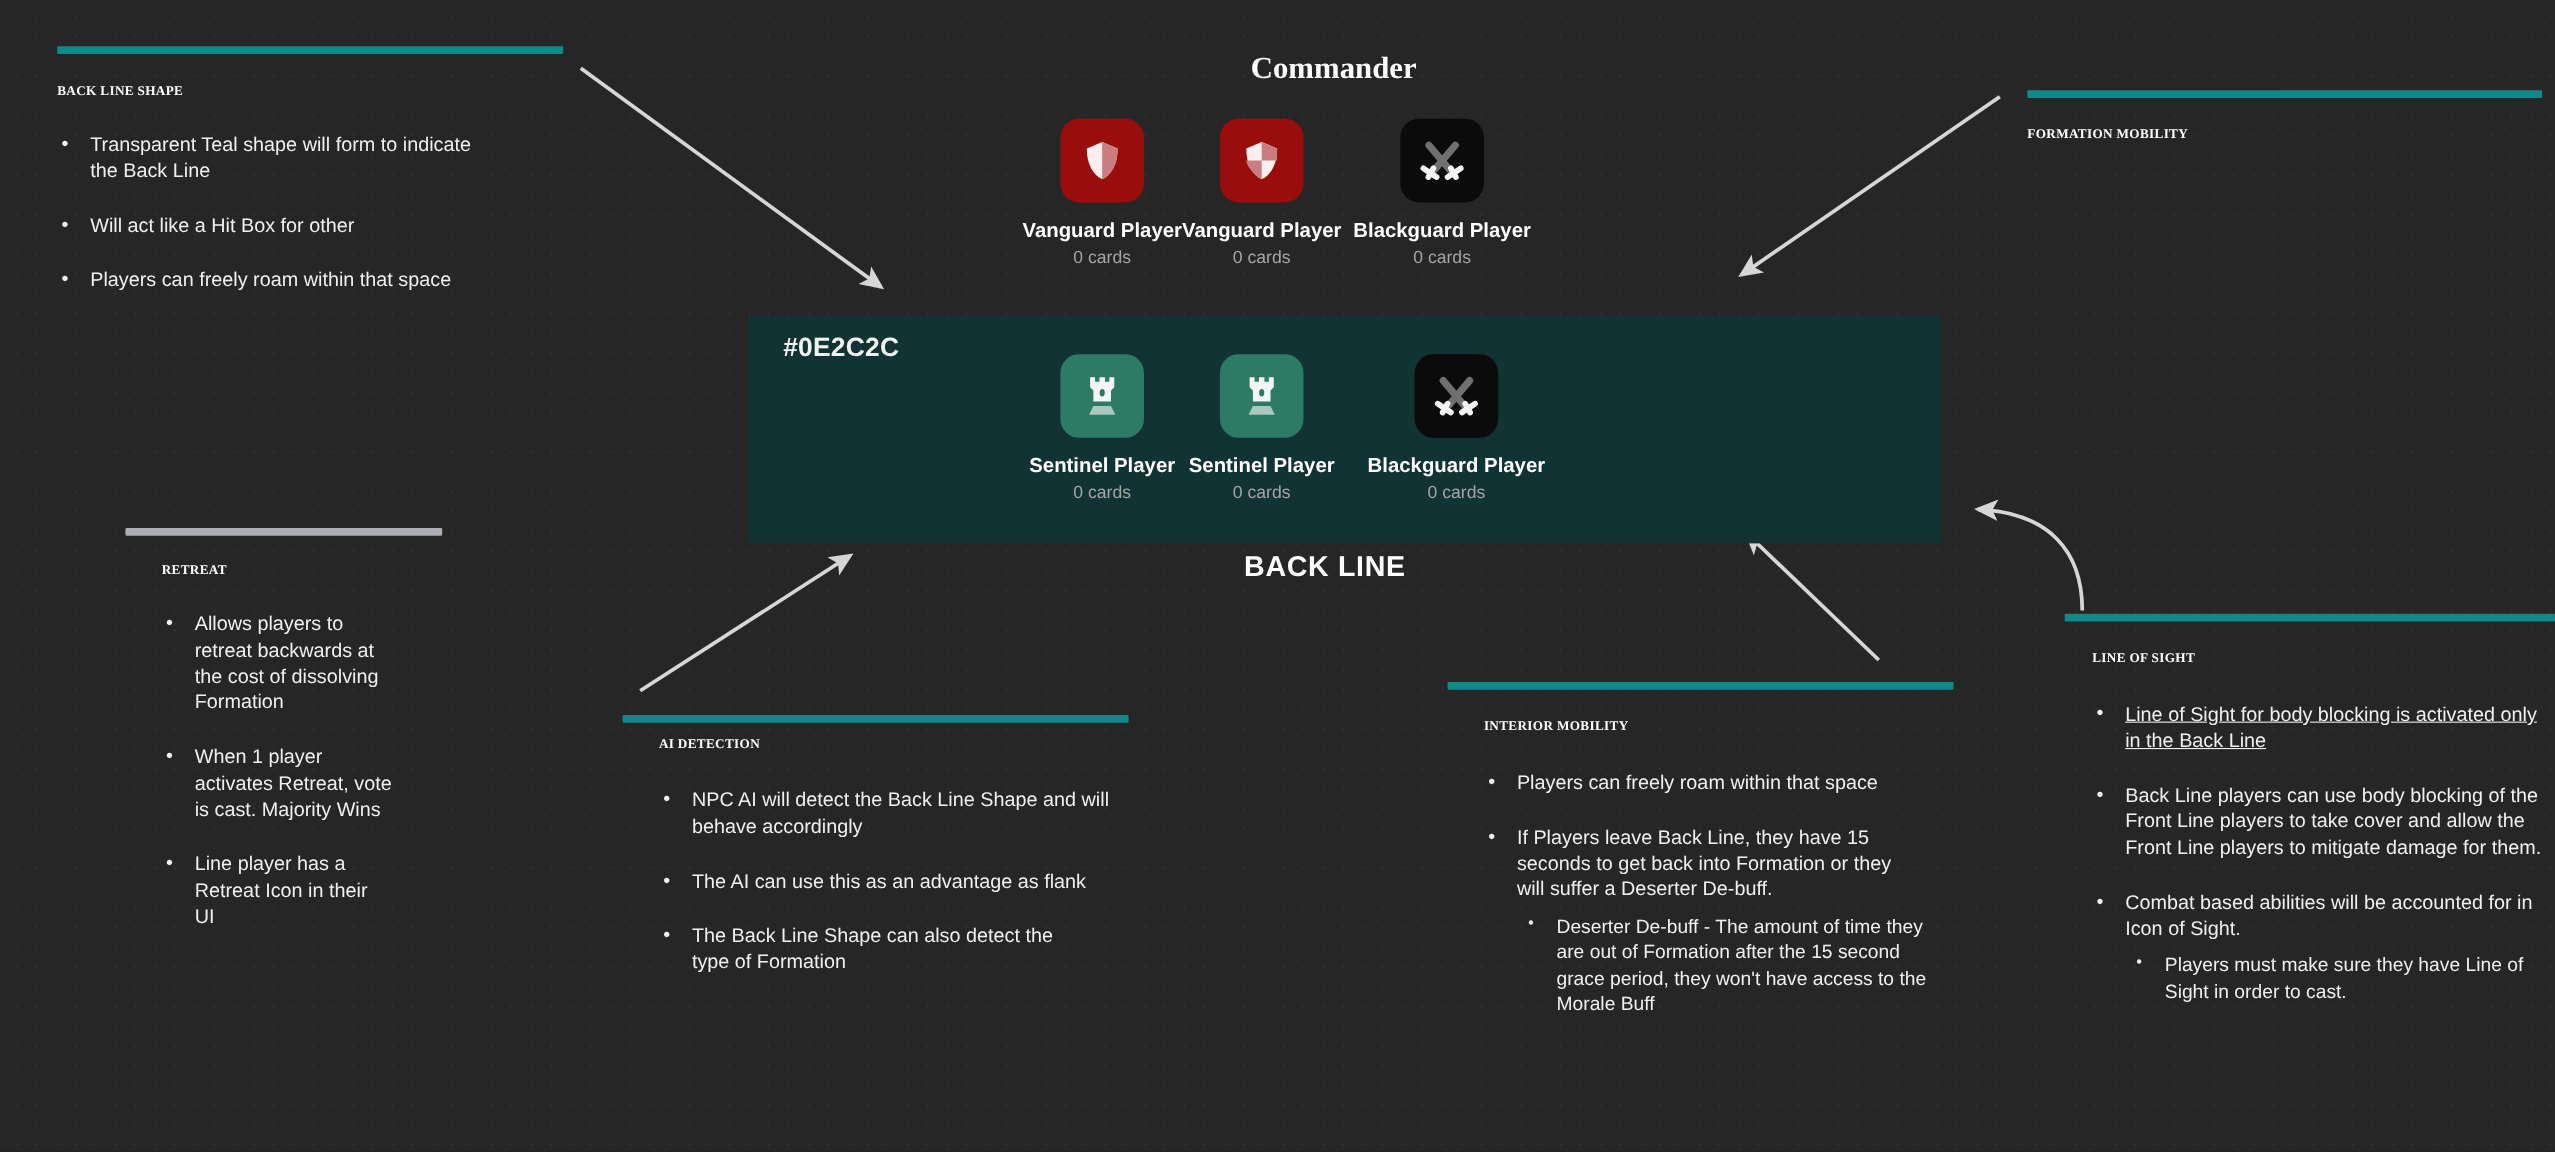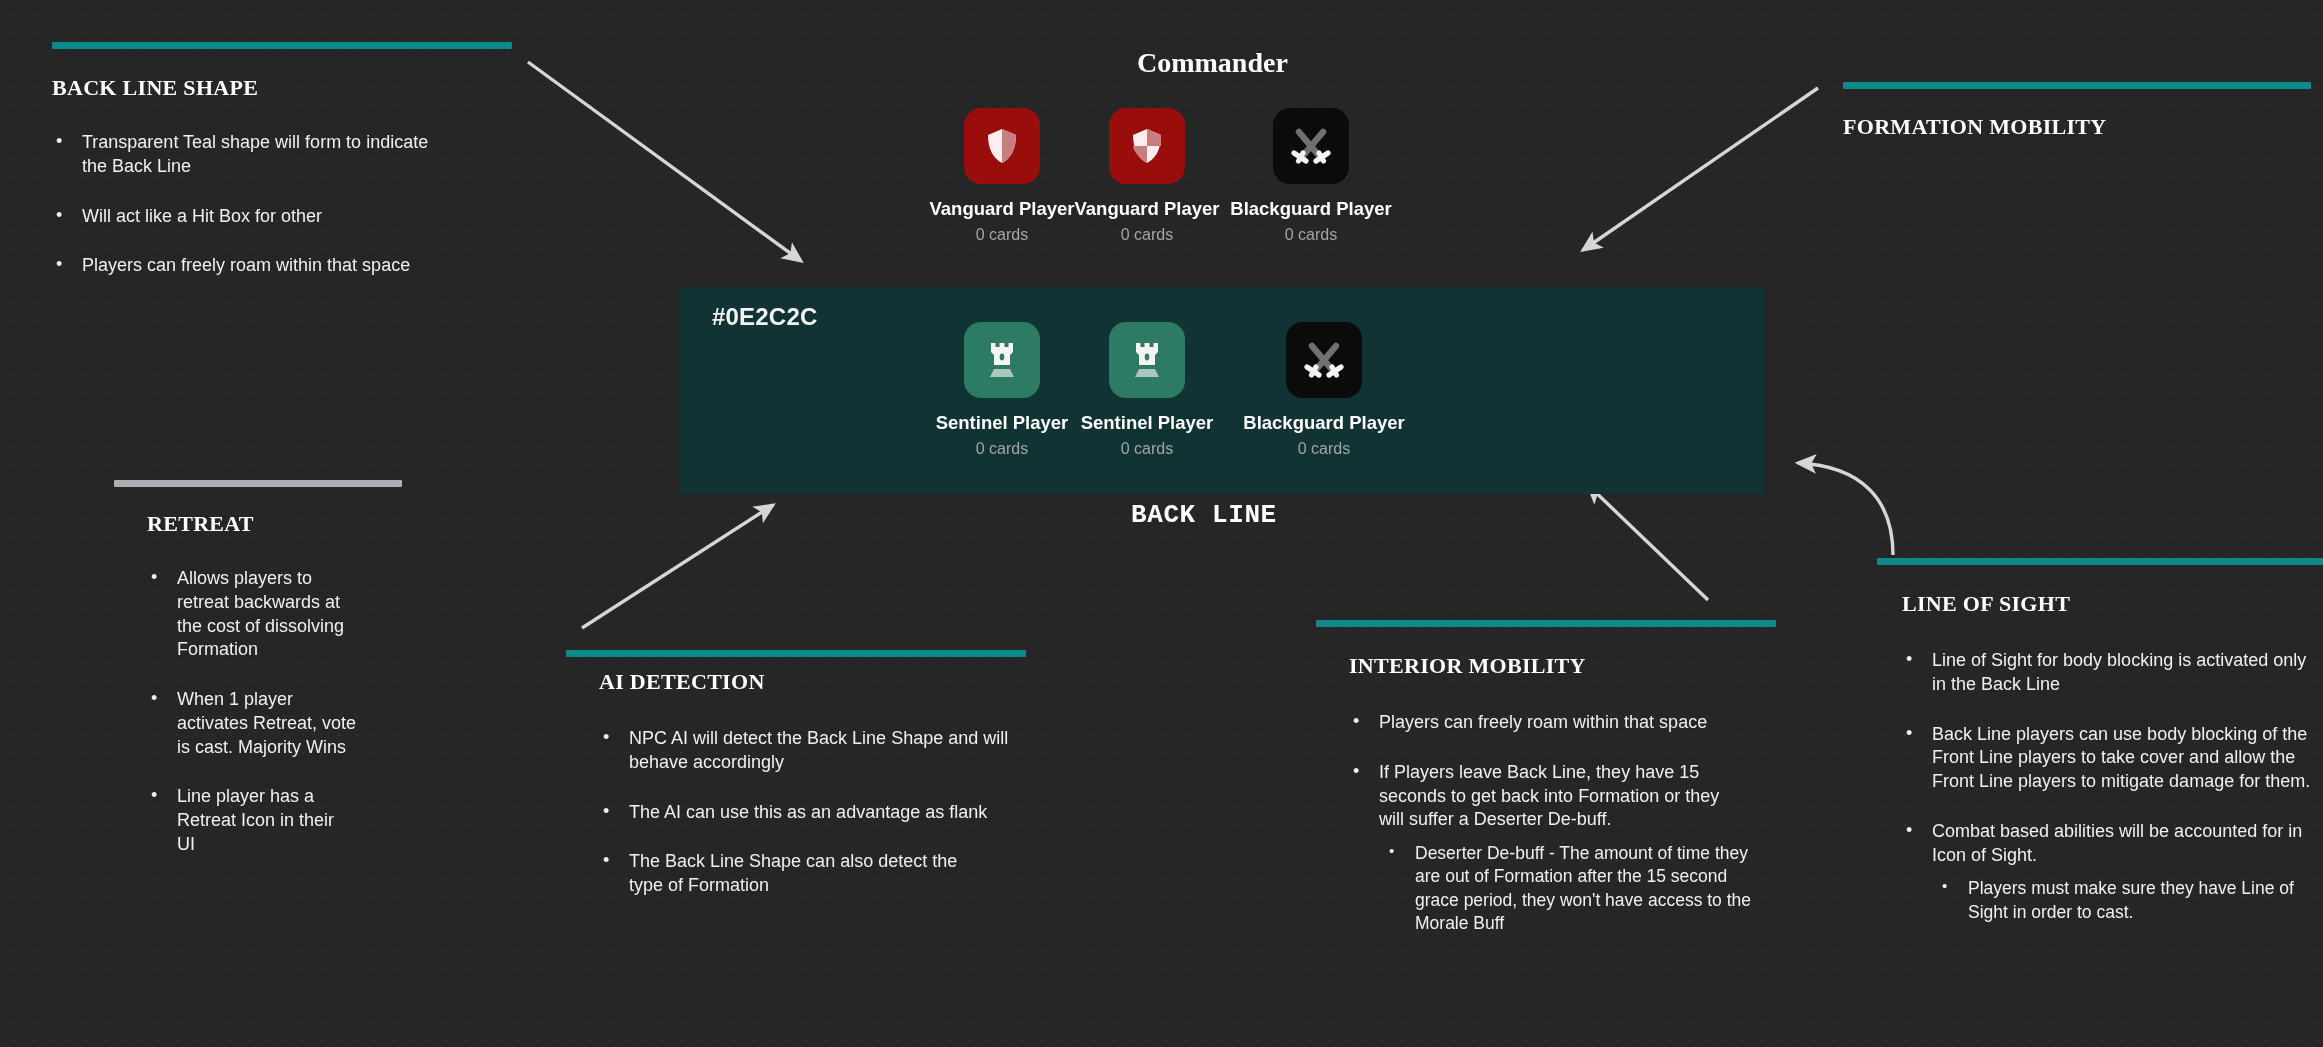--- a/index.html
+++ b/index.html
@@ -45,21 +45,21 @@
     top: 16px;
     font-size: 24px;
     font-weight: 700;
     letter-spacing: 0.2px;
     color: #f2f2f2;
   }
   .backline-caption {
     position: absolute;
     left: 1131px;
     top: 500px;
-    font-family: Liberation Mono, monospace;
+    font-family: Liberation Sans, sans-serif;
     font-weight: 700;
     font-size: 26px;
     letter-spacing: 0.6px;
     color: #fdfdfd;
   }
 
   
   .commander-title {
     position: absolute;
     left: 1137px;
@@ -106,21 +106,21 @@
   .note { position: absolute; }
   .note-rule {
     height: 7px;
     background: #0e8a8a;
     border-radius: 1px;
   }
   .note-rule.gray { background: #adaeb3; }
   .note-title {
     font-family: "Liberation Serif", serif;
     font-weight: 700;
-    font-size: 22px;
+    font-size: 12px;
     letter-spacing: 0.3px;
     color: #ffffff;
   }
   .note-list {
     list-style: none;
     margin: 0;
     padding: 0;
   }
   .note-list > li {
     position: relative;
@@ -317,21 +317,21 @@
 
   <div class="note" style="left:1843px; top:82px; width:470px;">
     <div class="note-rule" style="width:468px;"></div>
     <div class="note-title" style="margin-top:25px;">FORMATION MOBILITY</div>
   </div>
 
   <div class="note" style="left:1877px; top:558px; width:446px;">
     <div class="note-rule" style="width:446px;"></div>
     <div class="note-title" style="margin-top:26px; margin-left:25px;">LINE OF SIGHT</div>
     <ul class="note-list" style="margin-top:32px; margin-left:25px;">
-      <li style="width:390px;">Line of Sight for body blocking is activated only in the Back Line</li>
+      <li style="width:390px;text-decoration:underline;">Line of Sight for body blocking is activated only in the Back Line</li>
       <li style="width:400px;">Back Line players can use body blocking of the Front Line players to take cover and allow the Front Line players to mitigate damage for them.</li>
       <li style="width:400px; margin-bottom:0;">
         <span>Combat based abilities will be accounted for in Icon of Sight.</span>
         <ul class="sub-list">
           <li style="width:360px;">Players must make sure they have Line of Sight in order to cast.</li>
         </ul>
       </li>
     </ul>
   </div>
 

